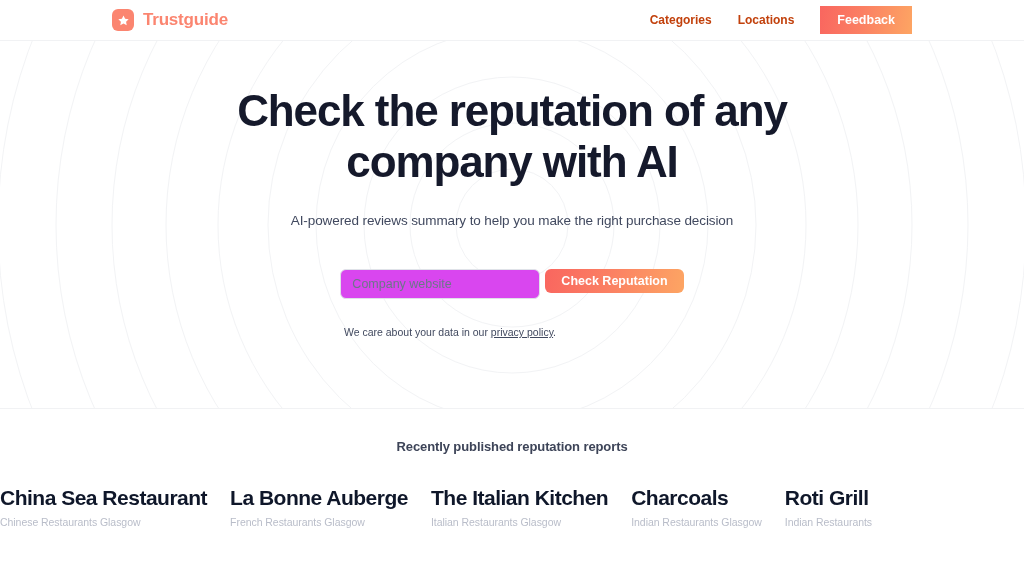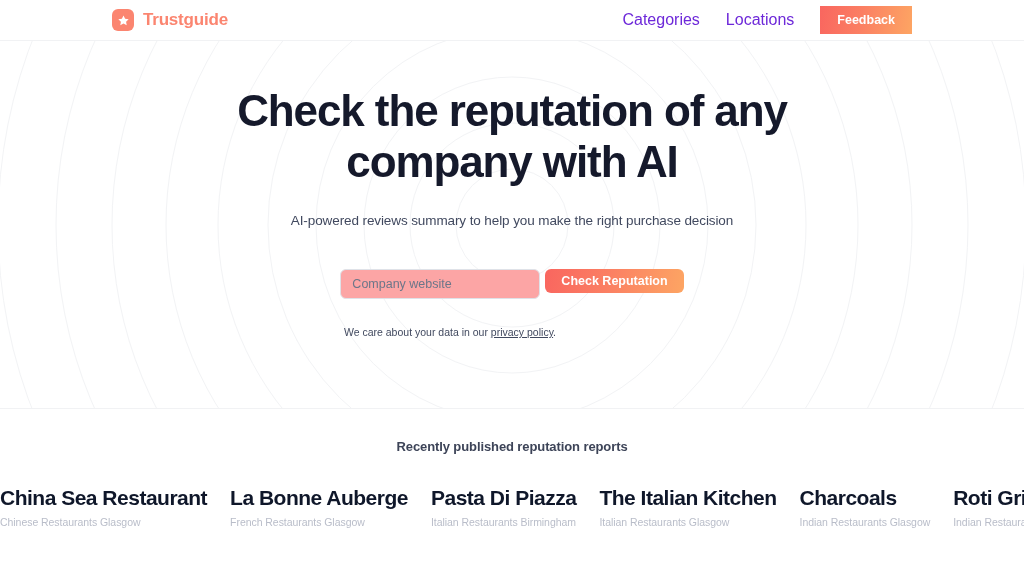--- a/index.html
+++ b/index.html
@@ -57,24 +57,24 @@
     letter-spacing: -0.2px;
   }
 
   .nav {
     display: flex;
     align-items: center;
     gap: 26px;
   }
 
   .nav-link {
-    font-size: 16px;
-    color: #6d28d9;
+    font-size: 12px;
+    color: #c2410c;
     text-decoration: none;
-    font-weight: normal;
+    font-weight: bold;
     white-space: nowrap;
   }
 
   .btn-gradient {
     border: none;
     cursor: pointer;
     color: #ffffff;
     font-family: "Liberation Sans", sans-serif;
     background: linear-gradient(100deg, #f9665f 0%, #fb7f63 45%, #fda563 100%);
   }
@@ -140,21 +140,21 @@
   .search-input {
     width: 200px;
     height: 30px;
     border: 1px solid #dfe2e8;
     border-radius: 6px;
     padding: 0 11px;
     font-size: 12.5px;
     font-family: "Liberation Sans", sans-serif;
     color: #2b3040;
     outline: none;
-    background: #fca5a5;
+    background: #d946ef;
   }
 
   .search-input::placeholder { color: #6c7689; }
 
   .check-btn {
     margin-left: 5px;
     height: 24px;
     padding: 0 16px;
     border-radius: 6px;
     font-size: 12.5px;
@@ -292,24 +292,20 @@
     <a class="card" href="#">
       <span class="card-title">China Sea Restaurant</span>
       <span class="card-sub">Chinese Restaurants Glasgow</span>
     </a>
 
     <a class="card" href="#">
       <span class="card-title">La Bonne Auberge</span>
       <span class="card-sub">French Restaurants Glasgow</span>
     </a>
 
-    <a class="card" href="#">
-      <span class="card-title">Pasta Di Piazza</span>
-      <span class="card-sub">Italian Restaurants Birmingham</span>
-    </a>
 
     <a class="card" href="#">
       <span class="card-title">The Italian Kitchen</span>
       <span class="card-sub">Italian Restaurants Glasgow</span>
     </a>
 
     <a class="card" href="#">
       <span class="card-title">Charcoals</span>
       <span class="card-sub">Indian Restaurants Glasgow</span>
     </a>

